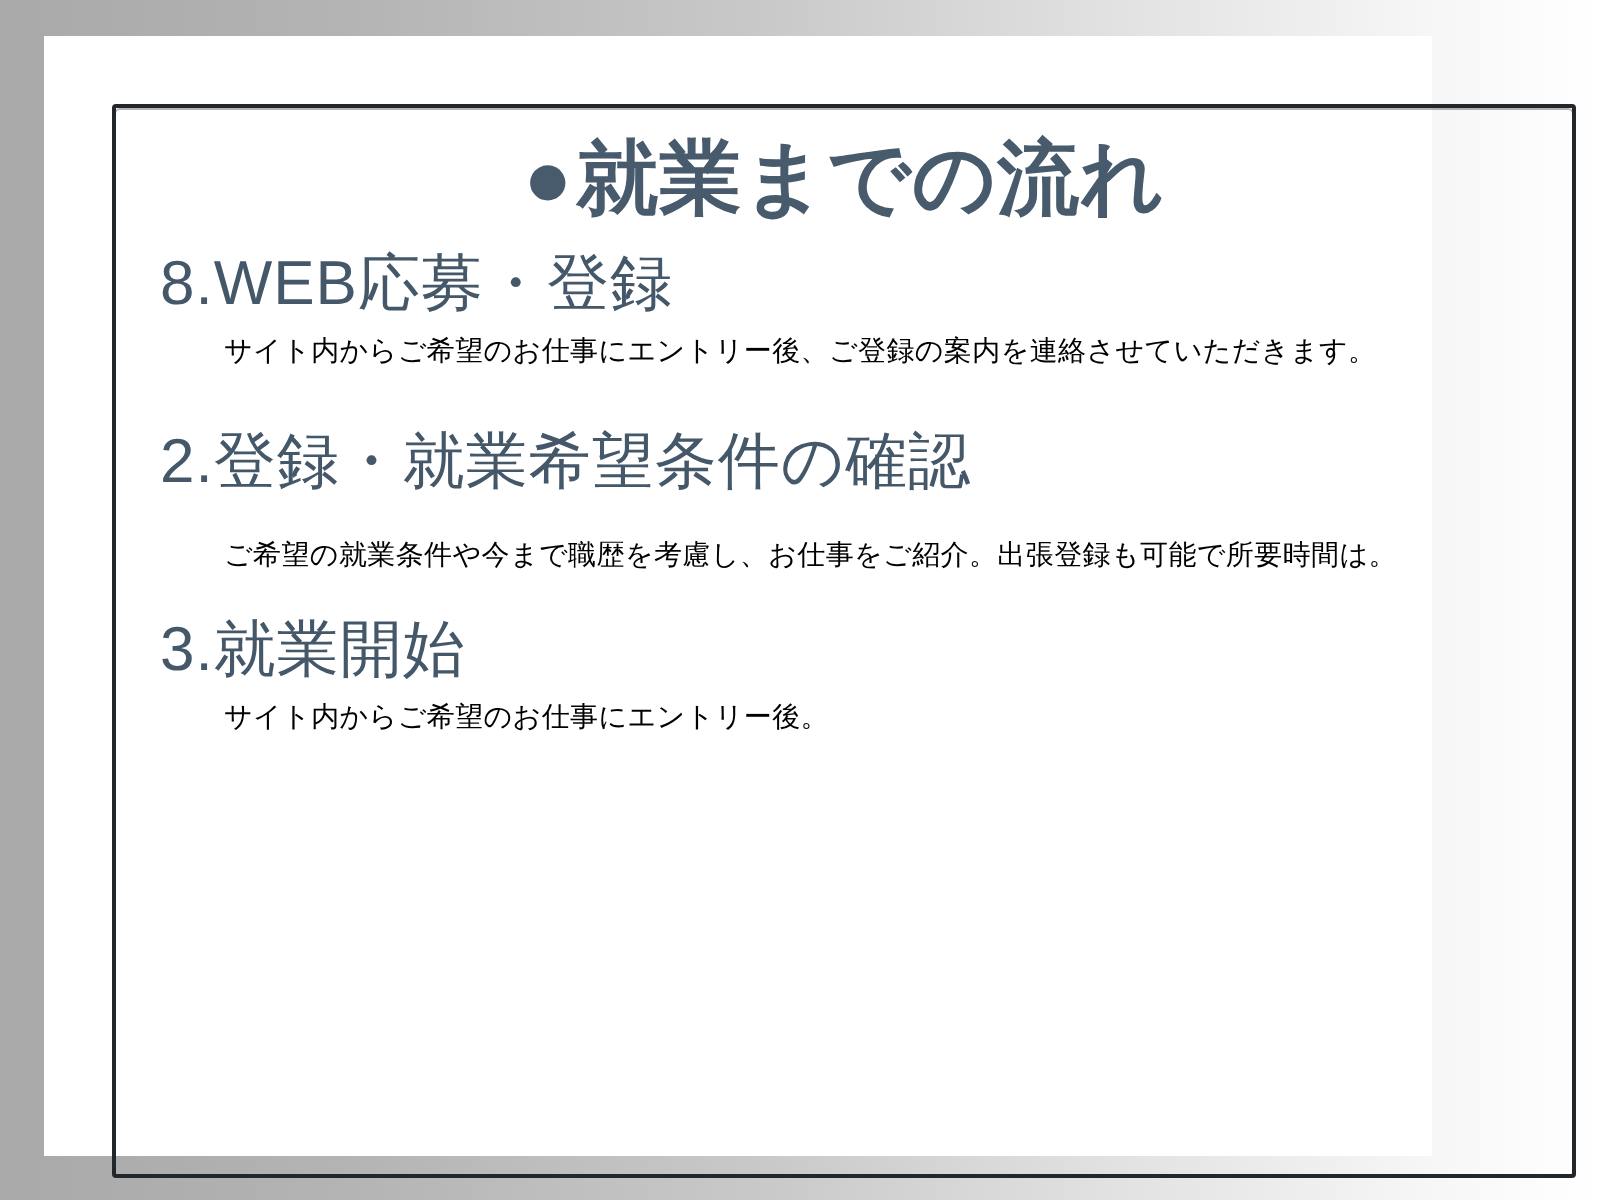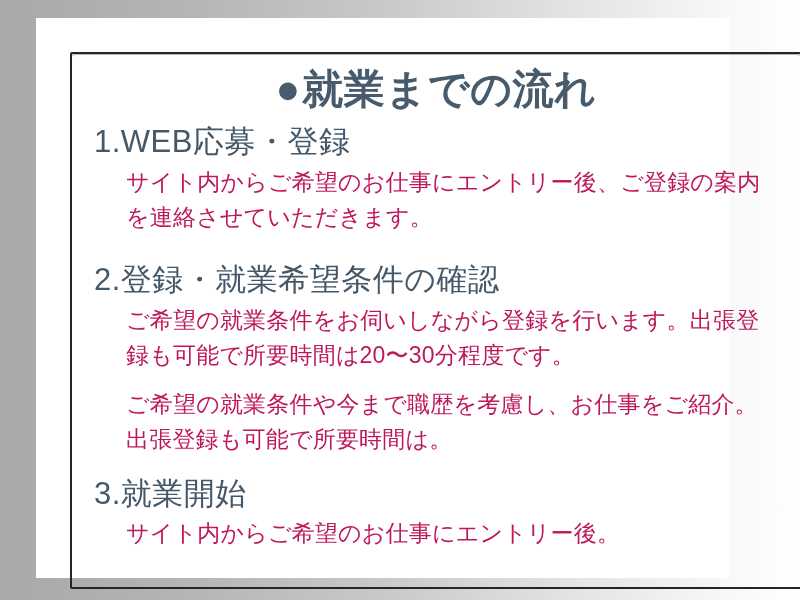--- a/index.html
+++ b/index.html
@@ -12,21 +12,21 @@
 
   body {
     font-family: "Liberation Sans", "DejaVu Sans", sans-serif;
     background: linear-gradient(to right, #a9a9a9 0%, #b4b4b4 22%, #c9c9c9 48%, #e4e4e4 72%, #f7f7f7 90%, #ffffff 100%);
     position: relative;
   }
 
   
   .card {
     position: absolute;
-    left: 36px;
+    left: 22px;
     top: 18px;
     width: 694px;
     height: 560px;
     background: #ffffff;
     padding-left: 48px;
   }
 
   
   .frame {
     position: absolute;
@@ -76,22 +76,22 @@
     color: #44586a;
     font-size: 31px;
     font-weight: normal;
     line-height: 1.38;
     letter-spacing: 0.5px;
     padding-left: 10px;
     white-space: nowrap;
   }
 
   .step-body {
-    color: #be185d;
-    font-size: 23px;
+    color: #000000;
+    font-size: 14px;
     font-weight: normal;
     line-height: 1.52;
     letter-spacing: 0.2px;
     padding-left: 42px;
     padding-right: 8px;
     margin-top: 1px;
   }
 
   .step-1 { margin-top: 2px; }
   .step-2 { margin-top: 24px; }
@@ -102,27 +102,26 @@
 <body>
 
 <div class="card">
   <div class="frame"></div>
 
   <div class="content">
 
     <div class="doc-title"><span class="bullet">●</span><span>就業までの流れ</span></div>
 
     <div class="step step-1">
-      <div class="step-heading">1.WEB応募・登録</div>
+      <div class="step-heading">8.WEB応募・登録</div>
       <div class="step-body">サイト内からご希望のお仕事にエントリー後、ご登録の案内を連絡させていただきます。</div>
     </div>
 
     <div class="step step-2">
       <div class="step-heading">2.登録・就業希望条件の確認</div>
-      <div class="step-body">ご希望の就業条件をお伺いしながら登録を行います。出張登録も可能で所要時間は20〜30分程度です。</div>
     </div>
 
     <div class="step step-3">
       <div class="step-body">ご希望の就業条件や今まで職歴を考慮し、お仕事をご紹介。出張登録も可能で所要時間は。</div>
     </div>
 
     <div class="step step-4">
       <div class="step-heading">3.就業開始</div>
       <div class="step-body">サイト内からご希望のお仕事にエントリー後。</div>
     </div>

